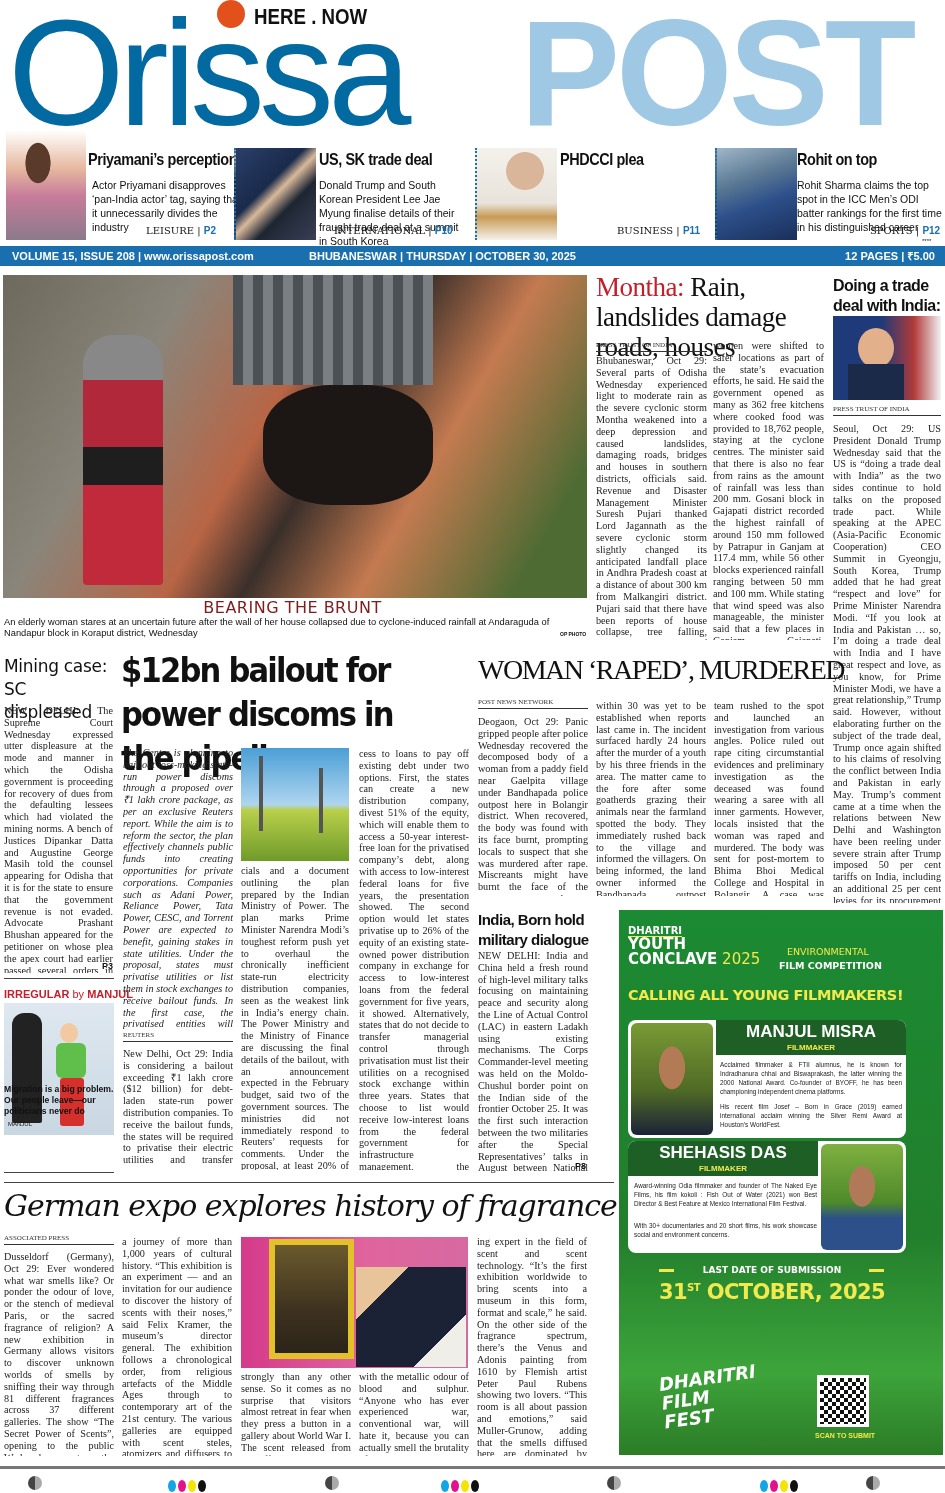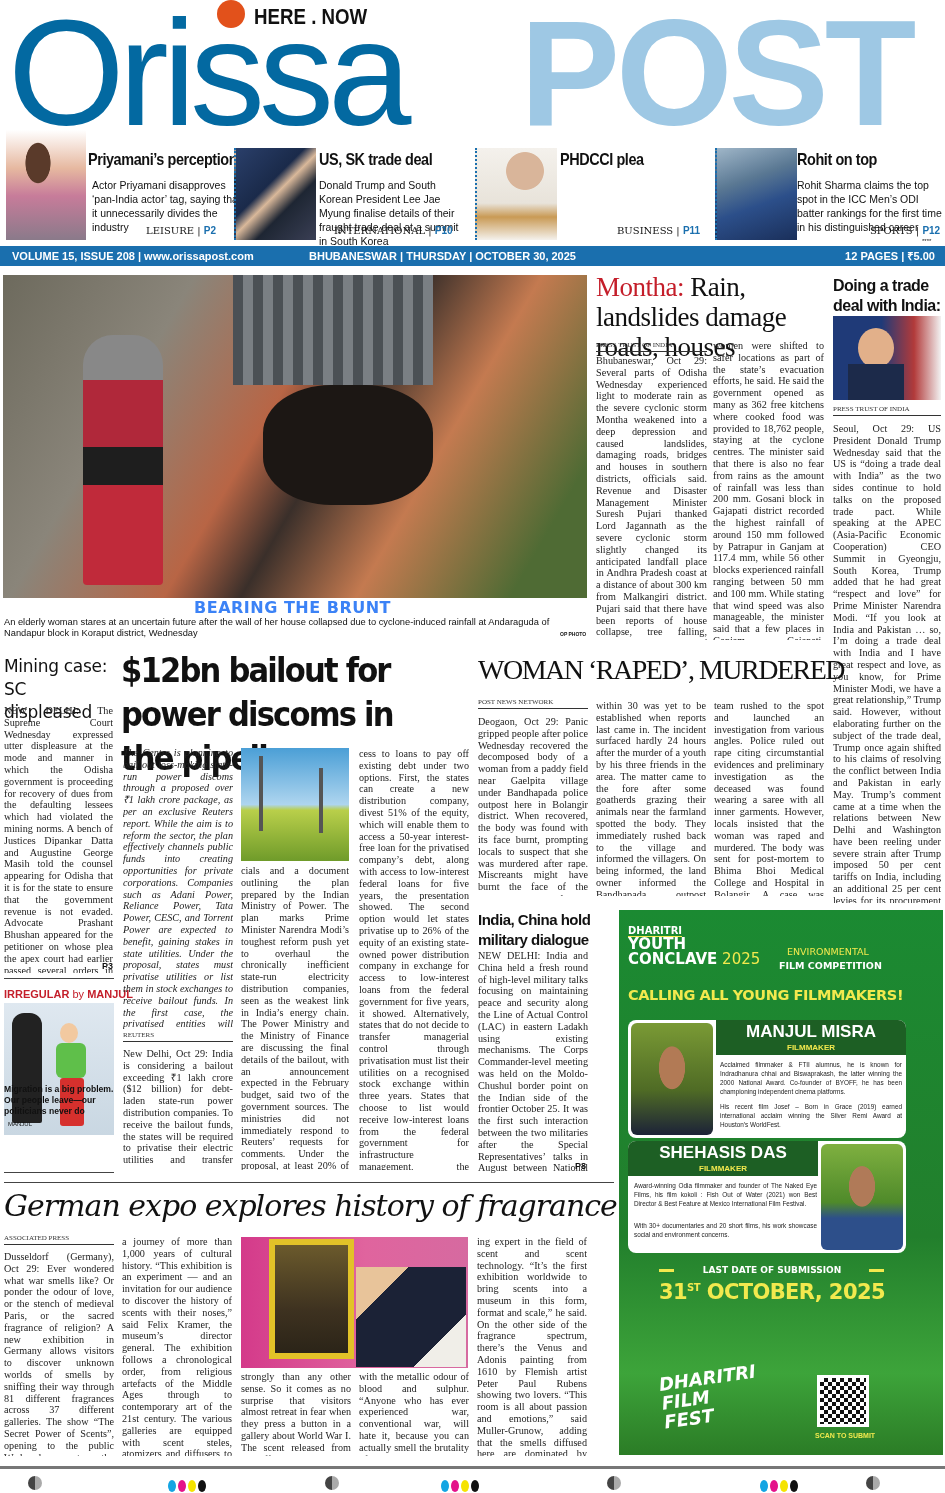--- a/index.html
+++ b/index.html
@@ -11,21 +11,21 @@
 .herenow{left:254px;top:4px;font-family:"Liberation Sans",sans-serif;font-weight:bold;font-size:22px;color:#111;transform:scaleX(.85);transform-origin:left}
 .teaser{top:145px;height:95px}
 .teaser .img{position:absolute;top:3px;width:82px;height:92px;border-left:2px dotted #1a6fae}
 .teaser h3{position:absolute;top:5px;font-family:"Liberation Sans",sans-serif;font-weight:bold;font-size:17px;letter-spacing:-.5px;transform:scaleX(.85);transform-origin:left;white-space:nowrap}
 .teaser p{position:absolute;top:33px;font-family:"Liberation Sans",sans-serif;font-size:10.5px;line-height:14px;width:150px}
 .teaser .sec{position:absolute;top:80px;font-family:"DejaVu Serif",serif;font-size:10px;white-space:nowrap}
 .teaser .sec b{color:#1a6fae;font-family:"Liberation Sans",sans-serif}
 .infobar{left:0;top:246px;width:945px;height:20px;background:#1a6fae;color:#fff;font-family:"Liberation Sans",sans-serif;font-weight:bold;font-size:11px;line-height:20px}
 .infobar span{position:absolute}
 .photo1{left:3px;top:275px;width:584px;height:323px;background:linear-gradient(120deg,#6d6a5d 0%,#8a857a 25%,#b86545 45%,#3a2f2a 55%,#c47a50 70%,#4f6b34 90%)}
-.caption-title{left:0;top:598px;width:585px;text-align:center;font-family:"DejaVu Sans",sans-serif;font-weight:bold;font-size:16px;color:#3b82f6;letter-spacing:.5px}
+.caption-title{left:0;top:598px;width:585px;text-align:center;font-family:"DejaVu Sans",sans-serif;font-weight:normal;font-size:16px;color:#7f1d1d;letter-spacing:.5px}
 .caption{left:4px;top:617px;width:560px;font-family:Liberation Sans, sans-serif;font-size:9.3px;line-height:11px}
 .credit{left:560px;top:631px;font-family:"Liberation Sans",sans-serif;font-size:5px;font-weight:bold}
 .body{font-family:"Liberation Serif",serif;font-size:10.2px;line-height:11.8px;text-align:justify;color:#222}
 .byline{font-family:"Liberation Serif",serif;font-size:7px;border-bottom:1px solid #333;padding-bottom:2px;color:#333}
 .hl-sans{font-family:"Liberation Sans",sans-serif;font-weight:bold}
 .rule{background:#444}
 .cmyk{top:1477px;height:14px}
 .cmyk i{display:inline-block;width:8px;height:12px;border-radius:50%;margin-right:2px}
 .gray{top:1476px;width:14px;height:14px;border-radius:50%;background:linear-gradient(90deg,#444 50%,#aaa 50%)}
 .ad{left:619px;top:910px;width:324px;height:545px;background:linear-gradient(180deg,#1b8a32 0%,#227f2c 60%,#3da43a 85%,#2b7c26 100%)}
@@ -121,21 +121,21 @@
 </div>
 <div class="abs body" style="left:241px;top:865px;width:108px;height:305px;overflow:hidden">cials and a document outlining the plan prepared by the Indian Ministry of Power. The plan marks Prime Minister Narendra Modi’s toughest reform push yet to overhaul the chronically inefficient state-run electricity distribution companies, seen as the weakest link in India’s energy chain. The Power Ministry and the Ministry of Finance are discussing the final details of the bailout, with an announcement expected in the February budget, said two of the government sources. The ministries did not immediately respond to Reuters’ requests for comments. Under the proposal, at least 20% of the state’s total power consumption must be met by private companies and the states must assume part of the retailer’s debt, according to the Power Ministry presentation. To do so the states can choose to privatise their distribution operations for ac-</div>
 <div class="abs body" style="left:359px;top:748px;width:110px;height:422px;overflow:hidden">cess to loans to pay off existing debt under two options. First, the states can create a new distribution company, divest 51% of the equity, which will enable them to access a 50-year interest-free loan for the privatised company’s debt, along with access to low-interest federal loans for five years, the presentation showed. The second option would let states privatise up to 26% of the equity of an existing state-owned power distribution company in exchange for access to low-interest loans from the federal government for five years, it showed. Alternatively, states that do not decide to transfer managerial control through privatisation must list their utilities on a recognised stock exchange within three years. States that choose to list would receive low-interest loans from the federal government for infrastructure management, the presentation showed. The state power retailers have accumulated losses of 7.08 trillion (lakh crore) rupees ($80.6 billion) and outstanding debt of 7.42 trillion (lakh crore) rupees ($84.4 billion) as of March 2024, the document showed. Despite three federal bailouts over two decades, state-run power distributors remain financially strained.</div>
 
 <div class="abs" style="left:478px;top:652px;width:350px;font-family:'Liberation Serif',serif;font-size:28px;line-height:36px;letter-spacing:-1.5px;white-space:nowrap">WOMAN ‘RAPED’, MURDERED</div>
 <div class="abs byline" style="left:478px;top:698px;width:110px">POST NEWS NETWORK</div>
 <div class="abs body" style="left:478px;top:716px;width:110px;height:180px;overflow:hidden">Deogaon, Oct 29: Panic gripped people after police Wednesday recovered the decomposed body of a woman from a paddy field near Gaelpita village under Bandhapada police outpost here in Bolangir district. When recovered, the body was found with its face burnt, prompting locals to suspect that she was murdered after rape. Miscreants might have burnt the face of the woman to destroy evidence, they said. The identity of the woman</div>
 <div class="abs body" style="left:596px;top:700px;width:110px;height:196px;overflow:hidden">within 30 was yet to be established when reports last came in. The incident surfaced hardly 24 hours after the murder of a youth by his three friends in the area. The matter came to the fore after some goatherds grazing their animals near the farmland spotted the body. They immediately rushed back to the village and informed the villagers. On being informed, the land owner informed the Bandhapada outpost police under the Deogaon police limits. Deogaon police personnel and a scientific</div>
 <div class="abs body" style="left:714px;top:700px;width:110px;height:196px;overflow:hidden">team rushed to the spot and launched an investigation from various angles. Police ruled out rape citing circumstantial evidences and preliminary investigation as the deceased was found wearing a saree with all inner garments. However, locals insisted that the woman was raped and murdered. The body was sent for post-mortem to Bhima Bhoi Medical College and Hospital in Bolangir. A case was registered in this connection and further investigations are on, Deogaon IIC Bulu Munda said.</div>
 
-<div class="abs hl-sans" style="left:478px;top:910px;width:140px;font-size:15px;line-height:20px;letter-spacing:-.5px">India, China hold military dialogue</div>
+<div class="abs hl-sans" style="left:478px;top:910px;width:140px;font-size:15px;line-height:20px;letter-spacing:-.5px">India, Born hold military dialogue</div>
 <div class="abs body" style="left:478px;top:950px;width:110px;height:224px;overflow:hidden">NEW DELHI: India and China held a fresh round of high-level military talks focusing on maintaining peace and security along the Line of Actual Control (LAC) in eastern Ladakh using existing mechanisms. The Corps Commander-level meeting was held on the Moldo-Chushul border point on the Indian side of the frontier October 25. It was the first such interaction between the two militaries after the Special Representatives’ talks in August between National Security Advisor Ajit Doval and Chinese Foreign Minister Wang Yi. The talks were held in a friendly and cordial atmosphere, the Ministry of External Affairs said.</div>
 <div class="abs" style="left:575px;top:1161px;font-family:'Liberation Sans',sans-serif;font-weight:bold;font-size:9px">P8</div>
 
 <div class="abs ad">
   <div style="position:absolute;left:9px;top:15px;font-family:'DejaVu Sans',sans-serif;font-weight:bold;font-size:10px;color:#fff;border-bottom:1px solid #f2e94e">DHARITRI</div>
   <div style="position:absolute;left:9px;top:27px;font-family:'DejaVu Sans',sans-serif;font-weight:bold;font-size:15px;line-height:15px;color:#fff">YOUTH</div>
   <div style="position:absolute;left:9px;top:42px;font-family:'DejaVu Sans',sans-serif;font-size:15px;line-height:15px;color:#fff"><b>CONCLAVE</b> <span style="color:#f2e94e">2025</span></div>
   <div style="position:absolute;left:168px;top:36px;font-family:'DejaVu Sans',sans-serif;font-size:9.5px;color:#f2e94e">ENVIRONMENTAL</div>
   <div style="position:absolute;left:160px;top:50px;font-family:'DejaVu Sans',sans-serif;font-weight:bold;font-size:9.5px;color:#fff">FILM COMPETITION</div>
   <div style="position:absolute;left:9px;top:77px;font-family:'DejaVu Sans',sans-serif;font-weight:bold;font-size:14.5px;color:#f2e94e;letter-spacing:-.4px;white-space:nowrap">CALLING ALL YOUNG FILMMAKERS!</div>

